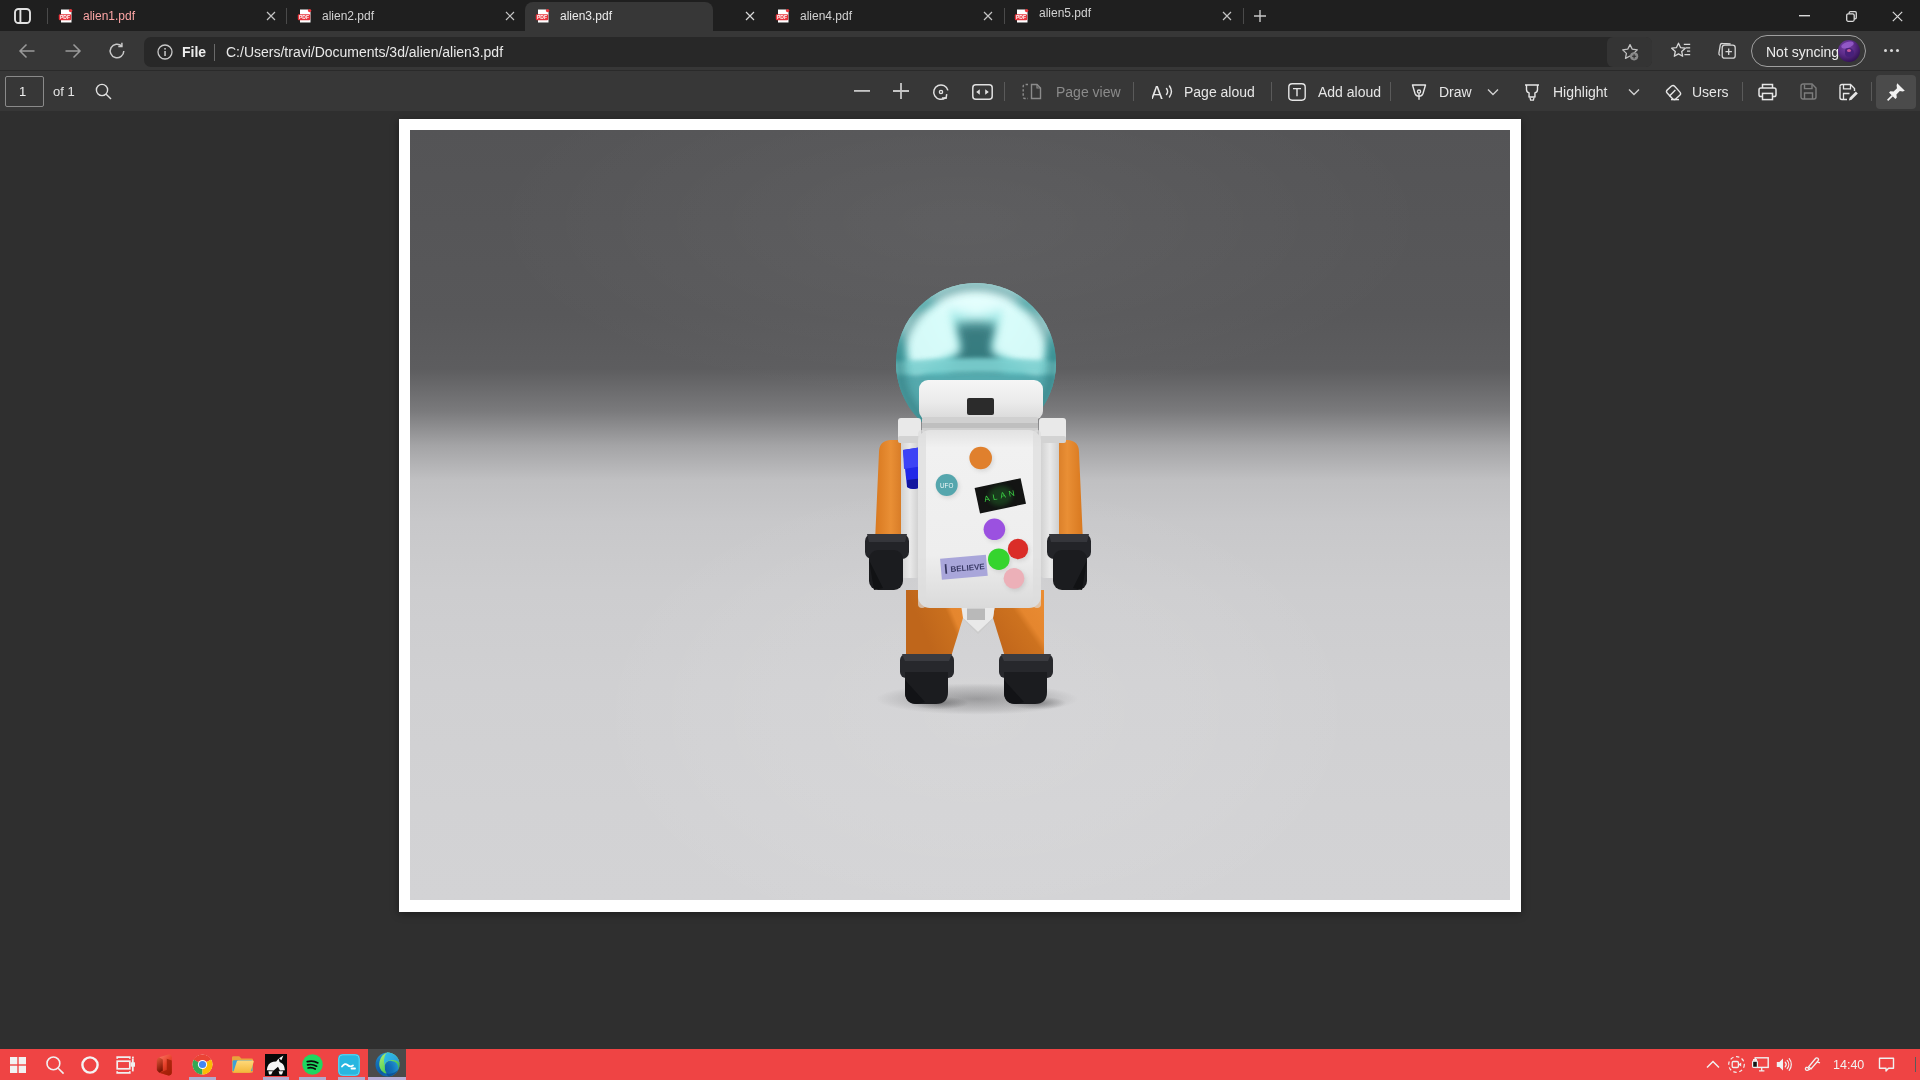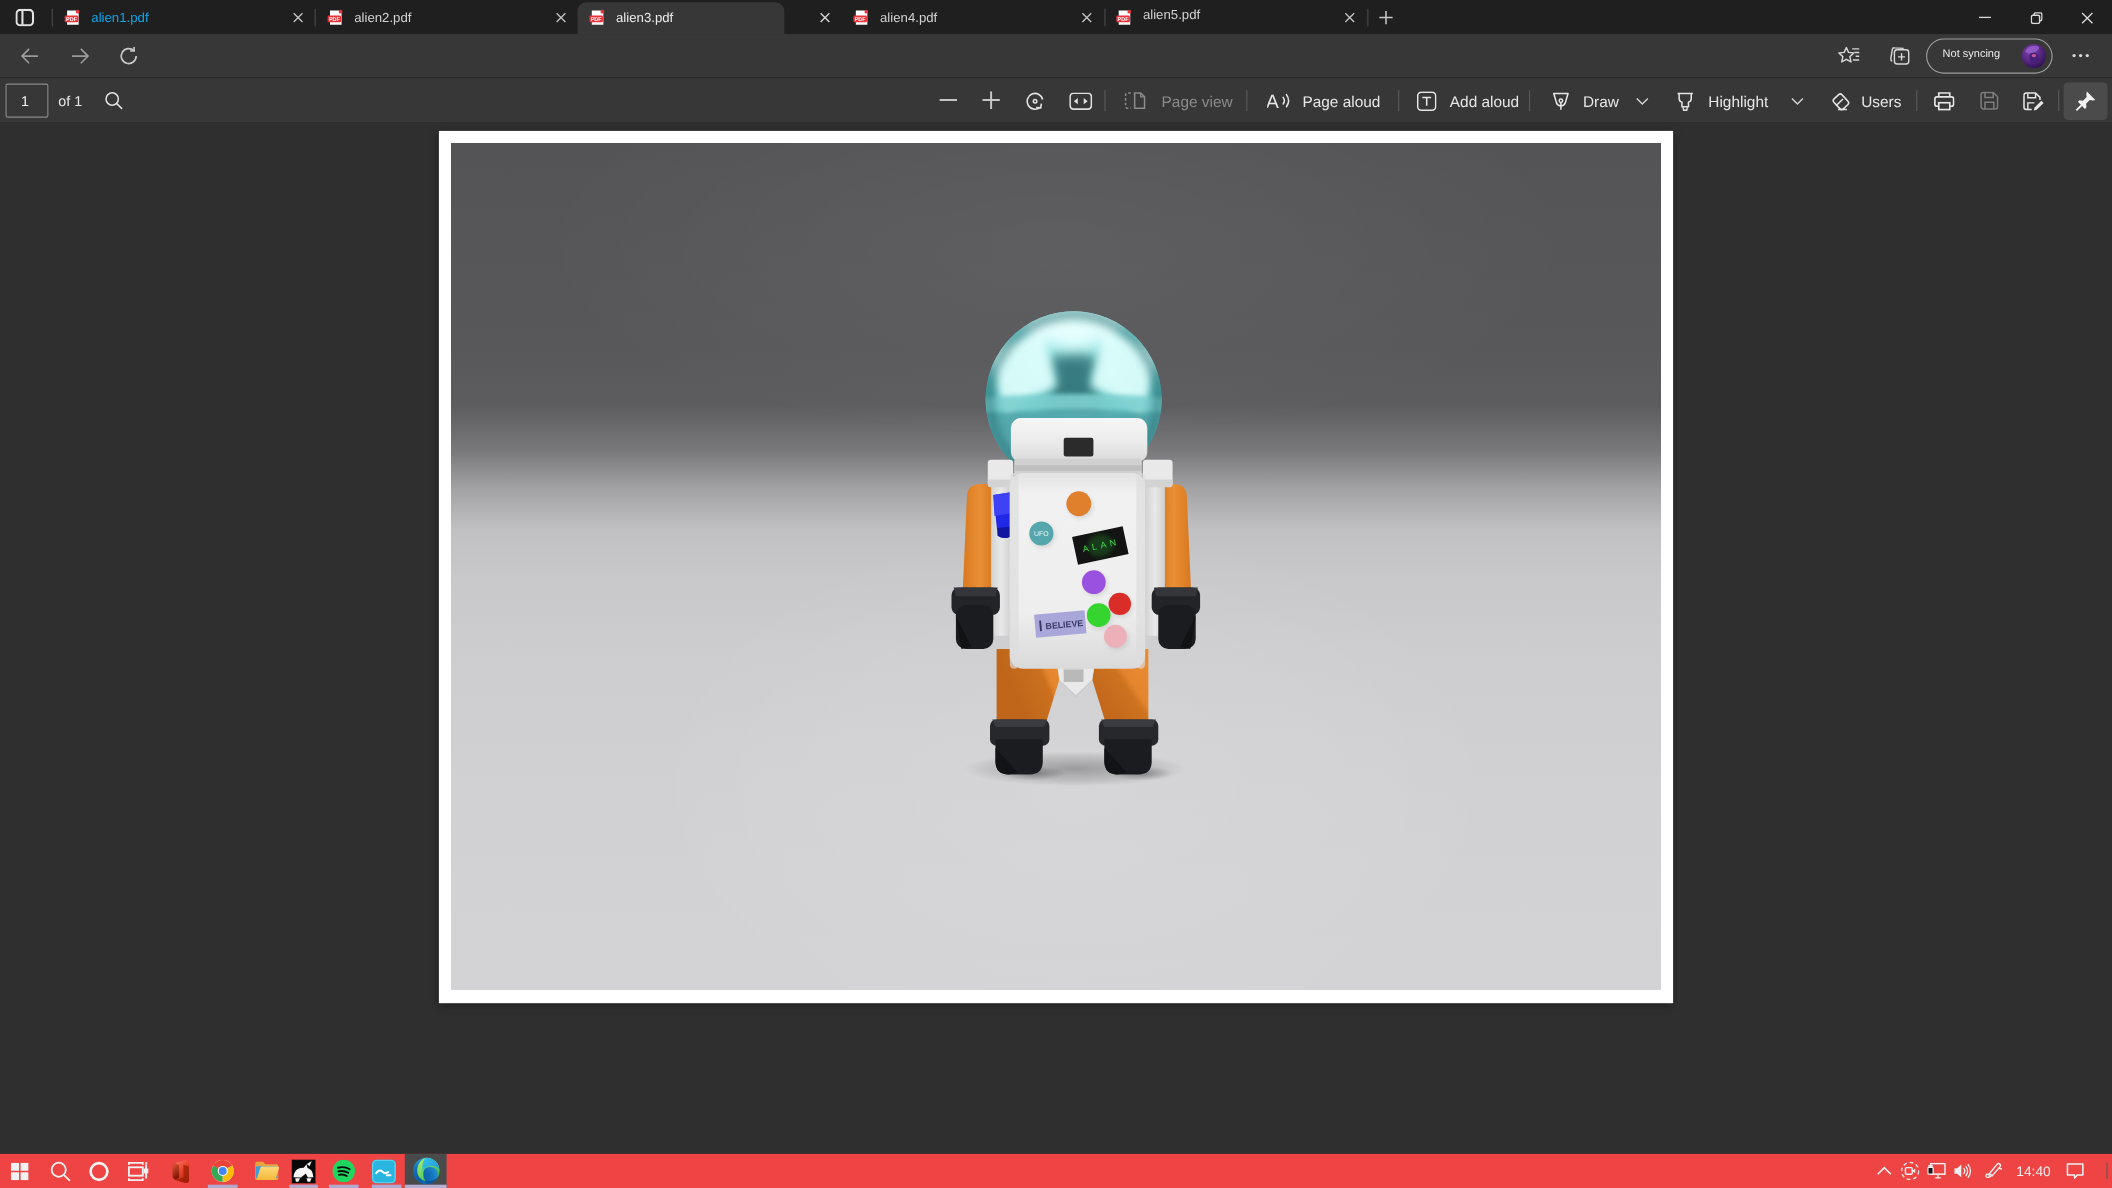--- a/index.html
+++ b/index.html
@@ -70,21 +70,21 @@
       <path d="M1 1 L9 9 M9 1 L1 9" stroke="#d8d8d8" stroke-width="1.2"></path>
     </svg>
   </div>
 <div id="tabs">
     <svg class="abs" style="left:58px;top:8px" width="16" height="16" viewBox="0 0 16 16">
       <path d="M3 1.5 h8.2 l2.3 2.3 V14.5 H3 Z" fill="#ffffff"></path>
       <circle cx="12.6" cy="2.6" r="1.7" fill="#e8353c"></circle>
       <rect x="0.8" y="6.2" width="12.4" height="6" rx="1.2" fill="#e8353c"></rect>
       <text x="7" y="11.1" font-size="5" font-weight="bold" fill="#fff" text-anchor="middle" font-family="Liberation Sans">PDF</text>
     </svg>
-    <div class="abs" style="left:83px;top:9px;font-size:12px;color:#0ea5e9">alien1.pdf</div>
+    <div class="abs" style="left:83px;top:9px;font-size:12px;color:#fca5a5">alien1.pdf</div>
     <svg class="abs" style="left:266px;top:11px" width="10" height="10" viewBox="0 0 10 10">
       <path d="M1 1 L9 9 M9 1 L1 9" stroke="#c4c4c4" stroke-width="1.2"></path>
     </svg>
     <svg class="abs" style="left:297px;top:8px" width="16" height="16" viewBox="0 0 16 16">
       <path d="M3 1.5 h8.2 l2.3 2.3 V14.5 H3 Z" fill="#ffffff"></path>
       <circle cx="12.6" cy="2.6" r="1.7" fill="#e8353c"></circle>
       <rect x="0.8" y="6.2" width="12.4" height="6" rx="1.2" fill="#e8353c"></rect>
       <text x="7" y="11.1" font-size="5" font-weight="bold" fill="#fff" text-anchor="middle" font-family="Liberation Sans">PDF</text>
     </svg>
     <div class="abs" style="left:322px;top:9px;font-size:12px;color:#d2d2d2">alien2.pdf</div>
@@ -120,34 +120,52 @@
   </svg>
 
   <svg class="abs" style="left:64px;top:11px" width="18" height="18" viewBox="0 0 18 18">
     <path d="M1.5 9 H16 M9.5 2.5 L16 9 L9.5 15.5" fill="none" stroke="#9a9a9a" stroke-width="1.5"></path>
   </svg>
 
   <svg class="abs" style="left:108px;top:11px" width="18" height="18" viewBox="0 0 18 18">
     <path d="M15.8 9 a6.8 6.8 0 1 1 -2.0 -4.85" fill="none" stroke="#c9c9c9" stroke-width="1.5"></path>
     <path d="M13.9 0.8 v3.6 h-3.6" fill="none" stroke="#c9c9c9" stroke-width="1.5"></path>
   </svg>
+  <div id="urlfield">
+
+    <svg class="abs" style="left:13px;top:7px" width="16" height="16" viewBox="0 0 16 16">
+      <circle cx="8" cy="8" r="7" fill="none" stroke="#c9c9c9" stroke-width="1.3"></circle>
+      <rect x="7.3" y="7" width="1.5" height="5" fill="#c9c9c9"></rect>
+      <rect x="7.3" y="4" width="1.5" height="1.6" fill="#c9c9c9"></rect>
+    </svg>
+    <span class="abs" style="left:38px;top:7px;font-size:14px;color:#ededed;font-weight:bold">File</span>
+    <div class="abs" style="left:70px;top:7px;width:1px;height:17px;background:#6a6a6a"></div>
+    <span id="urltext">C:/Users/travi/Documents/3d/alien/alien3.pdf</span>
+
+    <div class="abs" style="left:1463px;top:0;width:45px;height:30px;background:#343434;border-radius:6px"></div>
+    <svg class="abs" style="left:1477px;top:6px" width="18" height="18" viewBox="0 0 18 18">
+      <path d="M9 1.6 L11.3 6.2 L16.3 6.9 L12.6 10.4 L13.5 15.4 L9 13 L4.5 15.4 L5.4 10.4 L1.7 6.9 L6.7 6.2 Z" fill="none" stroke="#c2c2c2" stroke-width="1.3" stroke-linejoin="round"></path>
+      <circle cx="13.1" cy="13.3" r="4.1" fill="#8a8a8a"></circle>
+      <path d="M13.1 11.2 v4.2 M11 13.3 h4.2" stroke="#2a2a2a" stroke-width="1.1"></path>
+    </svg>
+  </div>
 
   <svg class="abs" style="left:1671px;top:10px" width="20" height="20" viewBox="0 0 20 20">
     <path d="M7.5 2.2 L9.5 6.6 L14.3 7.2 L10.7 10.5 L11.7 15.3 L7.5 12.9 L3.3 15.3 L4.3 10.5 L0.7 7.2 L5.5 6.6 Z" fill="none" stroke="#d6d6d6" stroke-width="1.3" stroke-linejoin="round"></path>
     <path d="M12.8 3.4 h6.4 M14.8 6.8 h4.4 M16 10.2 h3.2 M13.4 13.6 h5.8" stroke="#d6d6d6" stroke-width="1.3"></path>
   </svg>
 
   <svg class="abs" style="left:1717px;top:10px" width="20" height="20" viewBox="0 0 20 20">
     <rect x="5.2" y="4.2" width="13" height="13" rx="2.5" fill="none" stroke="#d6d6d6" stroke-width="1.3"></rect>
     <path d="M3.2 14.5 Q1.6 13.9 1.9 12.2 L3.3 3.9 Q3.6 2.3 5.3 2.5 L13.6 3.0" fill="none" stroke="#d6d6d6" stroke-width="1.3"></path>
     <path d="M11.7 7.5 v6.4 M8.5 10.7 h6.4" stroke="#d6d6d6" stroke-width="1.3"></path>
   </svg>
 
   <div class="abs" style="left:1751px;top:4px;width:115px;height:32px;border:1px solid #a0a0a0;border-radius:16px"></div>
-  <span class="abs" style="left:1766px;top:12.5px;font-size:10px;color:#ededed">Not syncing</span>
+  <span class="abs" style="left:1766px;top:12.5px;font-size:14px;color:#ededed">Not syncing</span>
   <div class="abs" style="left:1838px;top:9px;width:22px;height:22px;border-radius:50%;background:radial-gradient(circle at 38% 32%, #7a44a8 0%, #5c2b88 40%, #341357 75%, #1d0a33 100%);overflow:hidden">
     <div class="abs" style="left:3px;top:2px;width:13px;height:6px;background:#9a5fd0;border-radius:50%;transform:rotate(-18deg);opacity:0.8"></div>
     <div class="abs" style="left:7px;top:8px;width:9px;height:9px;background:#47207a;border-radius:40% 60% 50% 50%"></div>
     <div class="abs" style="left:9px;top:9px;width:4px;height:3px;background:#c9589a;border-radius:50%"></div>
   </div>
 
   <div class="abs" style="left:1884px;top:18px;width:3px;height:3px;background:#d8d8d8;border-radius:50%;box-shadow:6px 0 0 #d8d8d8, 12px 0 0 #d8d8d8"></div>
 </div>
 <div id="pdfbar">
 

